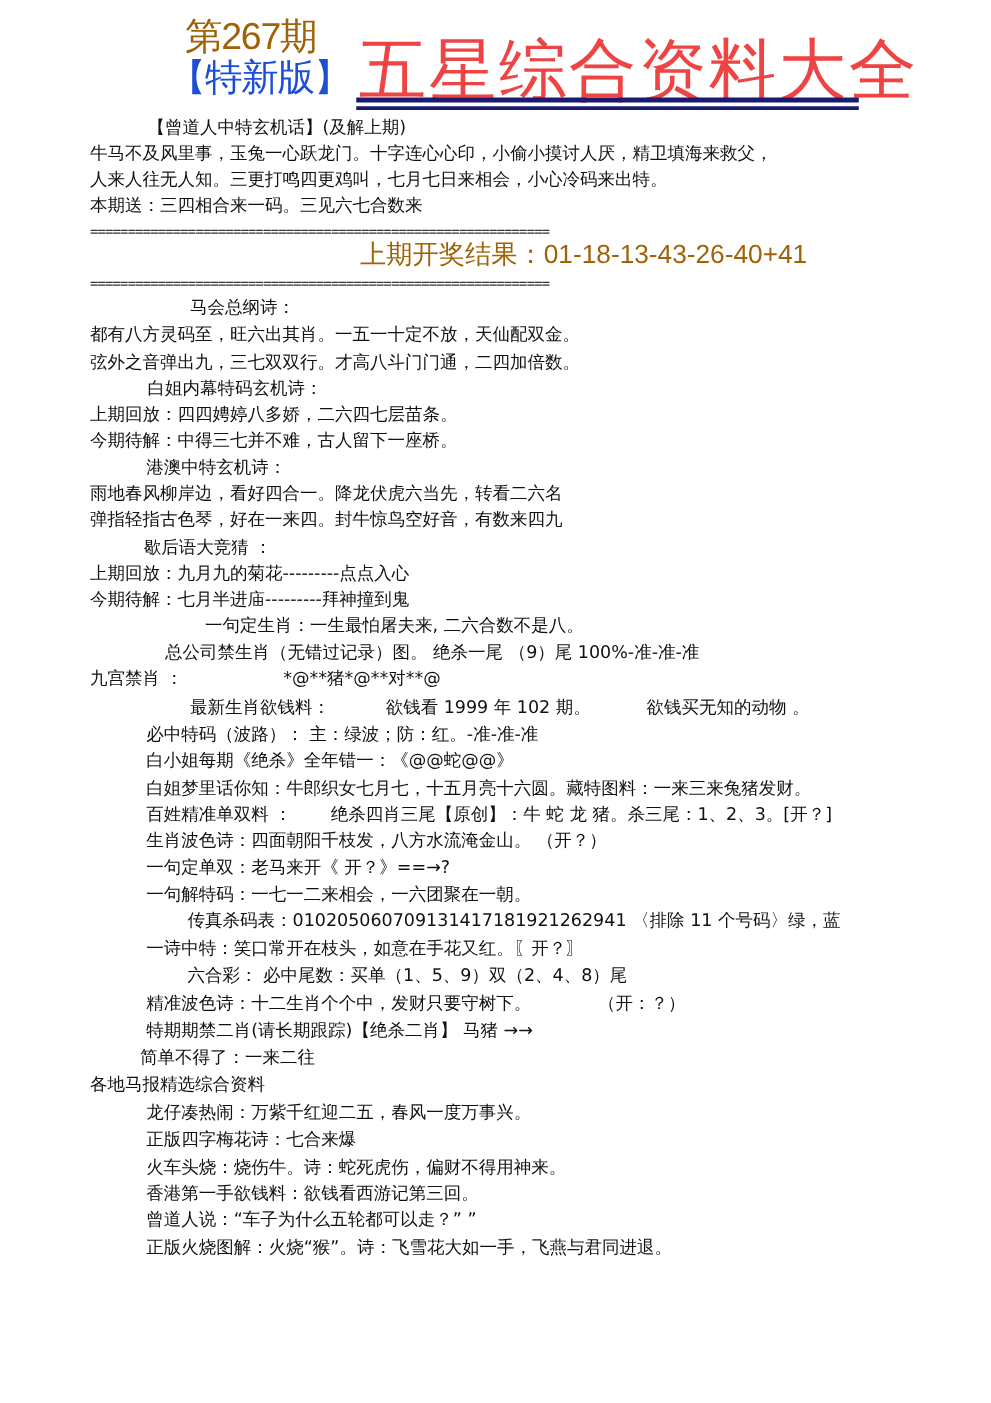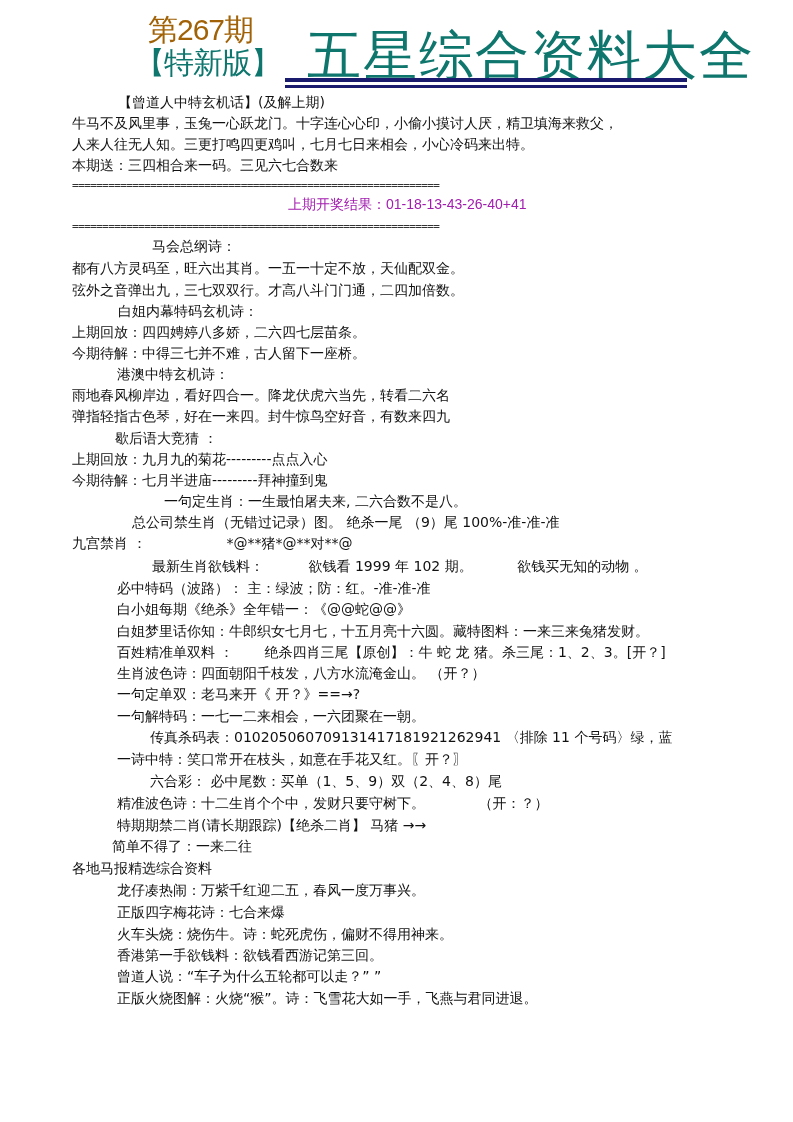--- a/index.html
+++ b/index.html
@@ -9,38 +9,37 @@
       color: #111111;
     }
     .abs { position: absolute; white-space: nowrap; }
     .issue-no {
       left: 148px; top: 14px; font-size: 30px; line-height: 32px;
       color: #a16207; font-family: "Liberation Sans", "DejaVu Sans", sans-serif;
       letter-spacing: -1px;
     }
     .edition {
       left: 135px; top: 46px; font-size: 30px; line-height: 34px;
-      color: #0f766e; font-family: "DejaVu Serif", "Liberation Serif", serif;
+      color: #1d4ed8; font-family: "DejaVu Serif", "Liberation Serif", serif;
       letter-spacing: -1px;
     }
     .main-title {
       left: 287px; top: 26px; font-size: 54px; line-height: 60px;
-      color: #0f766e; font-family: "DejaVu Serif", "Liberation Serif", serif;
+      color: #ef4444; font-family: "DejaVu Serif", "Liberation Serif", serif;
       letter-spacing: 2px;
-      margin-left: 20px;
     }
     .title-bar-thick { position: absolute; left: 285px; top: 78px; width: 402px; height: 4px; background: #1a1a6e; }
     .title-bar-thin { position: absolute; left: 285px; top: 85px; width: 402px; height: 3px; background: #1a1a6e; }
     .line { font-size: 14px; line-height: 21px; }
     .sep {
       left: 72px; font-family: "DejaVu Sans Mono", monospace; font-size: 11px;
       line-height: 12px; color: #333; letter-spacing: -0.6px;
     }
     .result {
-      left: 288px; top: 191px; font-size: 14px; line-height: 26px; color: #a21caf;
+      left: 288px; top: 191px; font-size: 21px; line-height: 26px; color: #a16207;
       font-family: "Liberation Sans", "DejaVu Sans", sans-serif;
     }
   </style>
 </head>
 <body>
 
 <div class="abs issue-no">第267期</div>
 <div class="abs edition">【特新版】</div>
 <div class="abs main-title">五星综合资料大全</div>
 <div class="title-bar-thick"></div>

